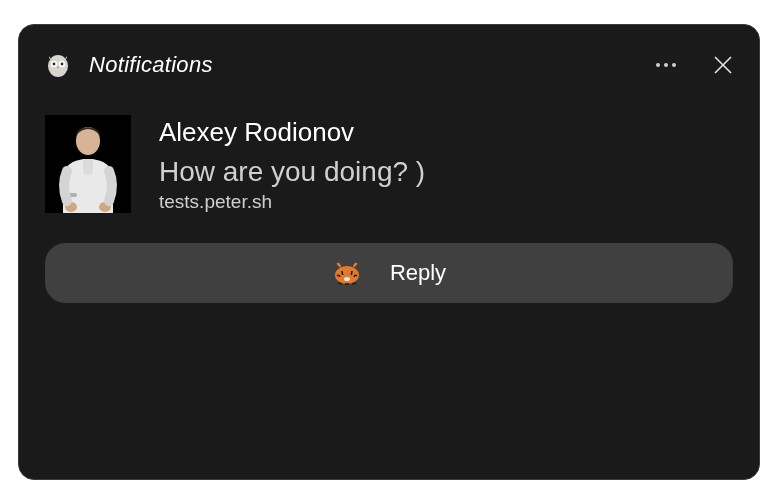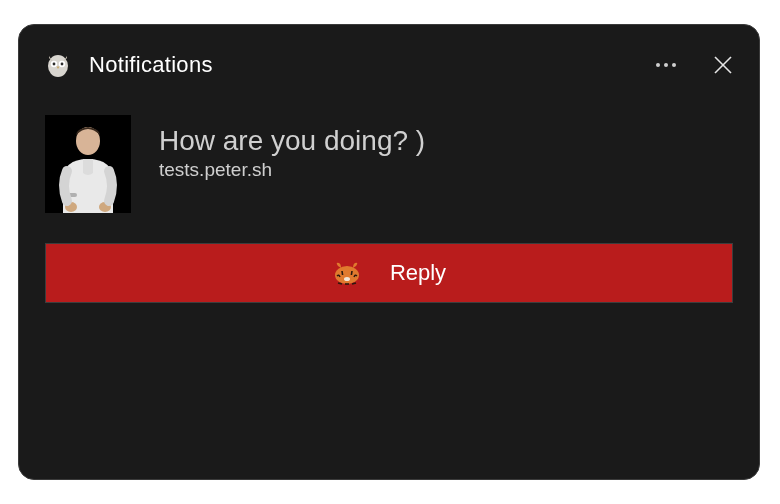--- a/index.html
+++ b/index.html
@@ -35,20 +35,21 @@
       display: inline-flex;
       align-items: center;
       justify-content: center;
       filter: blur(0.6px);
     }
     .app-title {
       color: #ffffff;
       font-size: 22px;
       font-weight: 400;
       letter-spacing: 0.3px;
+      font-style: italic;
     }
     .header-actions {
       margin-left: auto;
       display: flex;
       align-items: center;
       gap: 34px;
     }
     .more-icon, .close-icon {
       color: #cfcfcf;
       display: inline-flex;
@@ -110,23 +111,23 @@
       outline: none;
       font-family: inherit;
     }
     .msg-input::placeholder { color: #8f8f8f; }
     .button-row {
       padding: 30px 26px 0 26px;
     }
     .reply-btn {
       width: 100%;
       height: 60px;
-      background: #b91c1c;
+      background: #404040;
       border: 1px solid #3d3d3d;
-      border-radius: 0;
+      border-radius: 20px;
       color: #ffffff;
       font-size: 22px;
       display: flex;
       align-items: center;
       justify-content: center;
       gap: 28px;
       cursor: pointer;
       font-family: inherit;
     }
     .reply-icon {
@@ -180,20 +181,21 @@
         <path d="M18 98 L18 66 Q18 44 43 44 Q68 44 68 66 L68 98 Z" fill="#e9e9e9"></path>
         <path d="M38 44 L38 58 Q43 62 48 58 L48 44 Z" fill="#dcdcdc"></path>
         <rect x="22" y="78" width="10" height="4" rx="2" fill="#b0b0b0"></rect>
         <ellipse cx="26" cy="92" rx="6" ry="5" fill="#cfa87e"></ellipse>
         <ellipse cx="60" cy="92" rx="6" ry="5" fill="#cfa87e"></ellipse>
         <path d="M22 56 Q16 70 22 86" stroke="#d4d4d4" stroke-width="10" fill="none" stroke-linecap="round"></path>
         <path d="M64 56 Q70 70 64 86" stroke="#d4d4d4" stroke-width="10" fill="none" stroke-linecap="round"></path>
       </svg>
     </div>
     <div class="text-block">
+      <div class="sender">Alexey Rodionov</div>
       <div class="message">How are you doing? )</div>
       <div class="source">tests.peter.sh</div>
     </div>
   </div>
 
 
   <div class="button-row">
     <button class="reply-btn">
       <span class="reply-icon">
         <svg width="30" height="26" viewBox="0 0 30 26">

